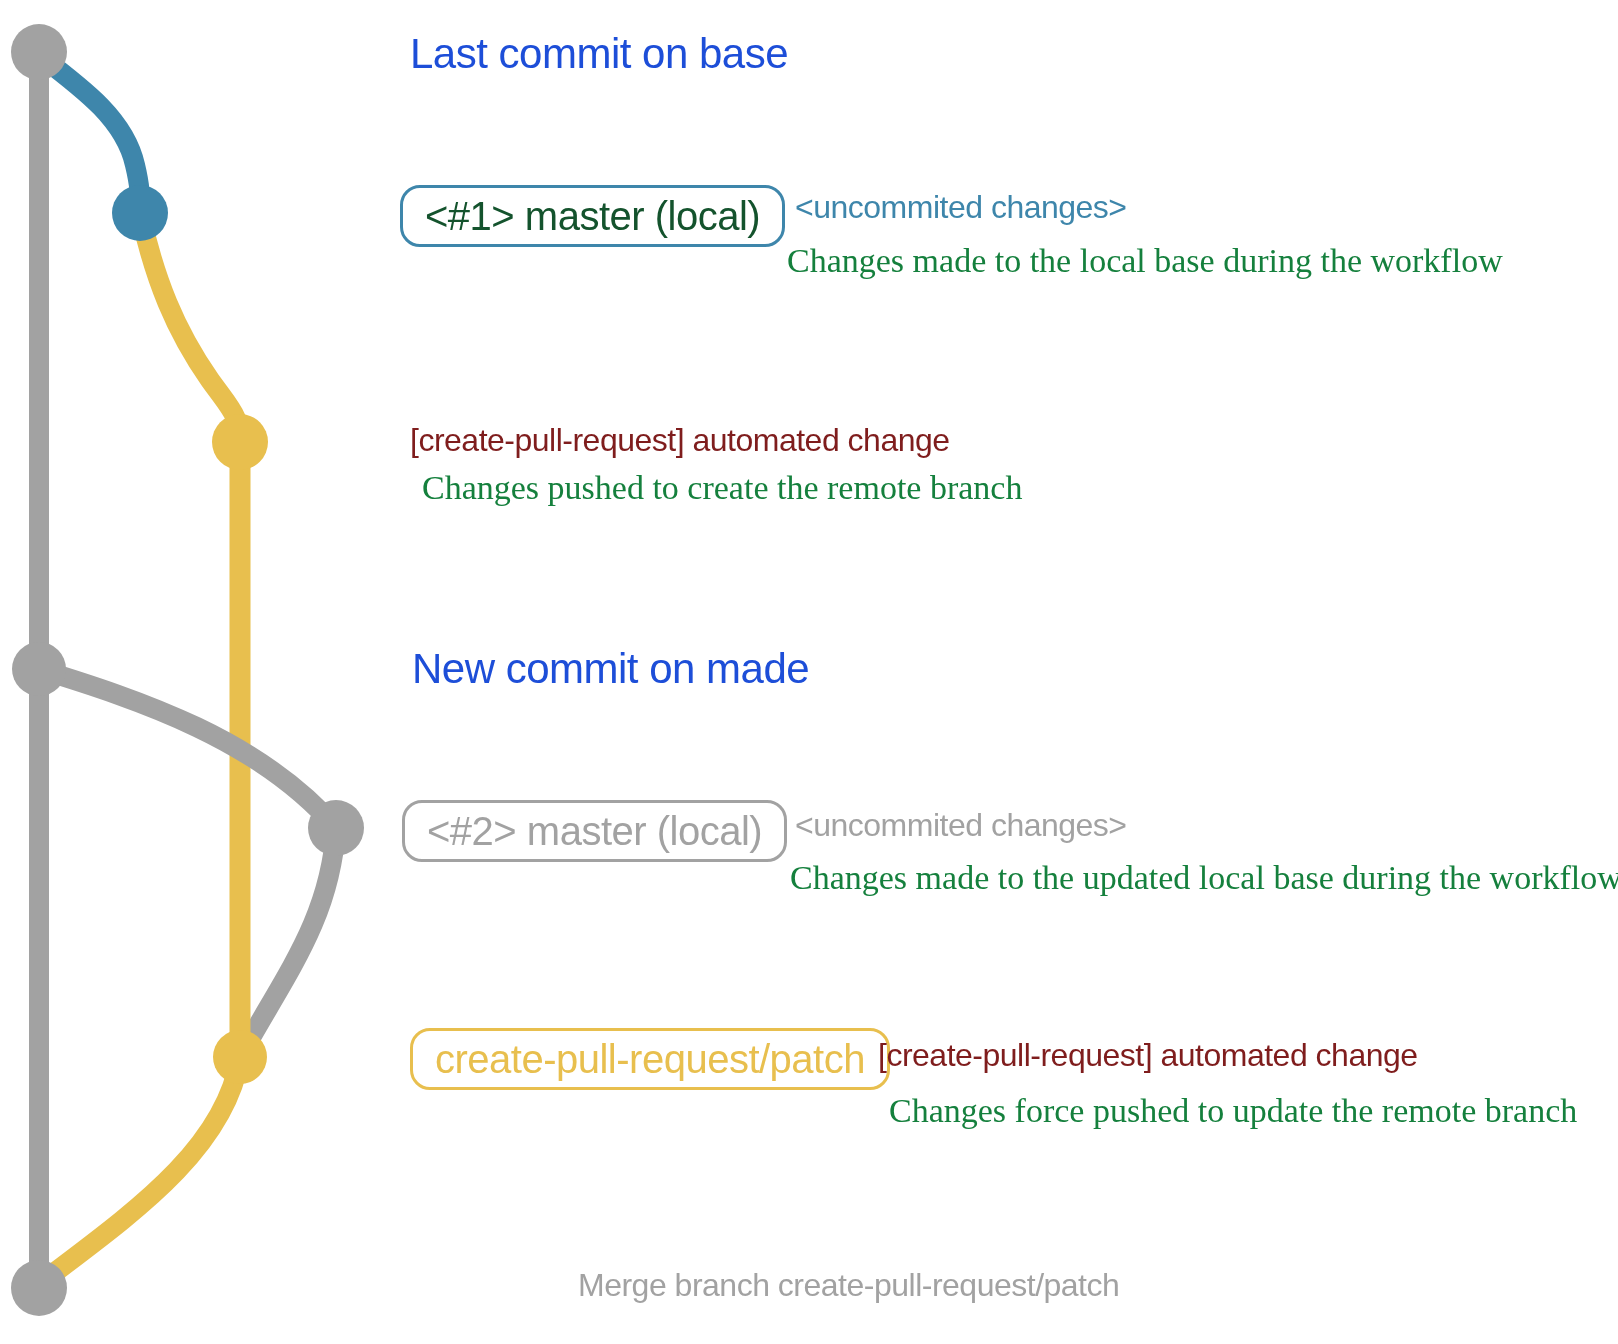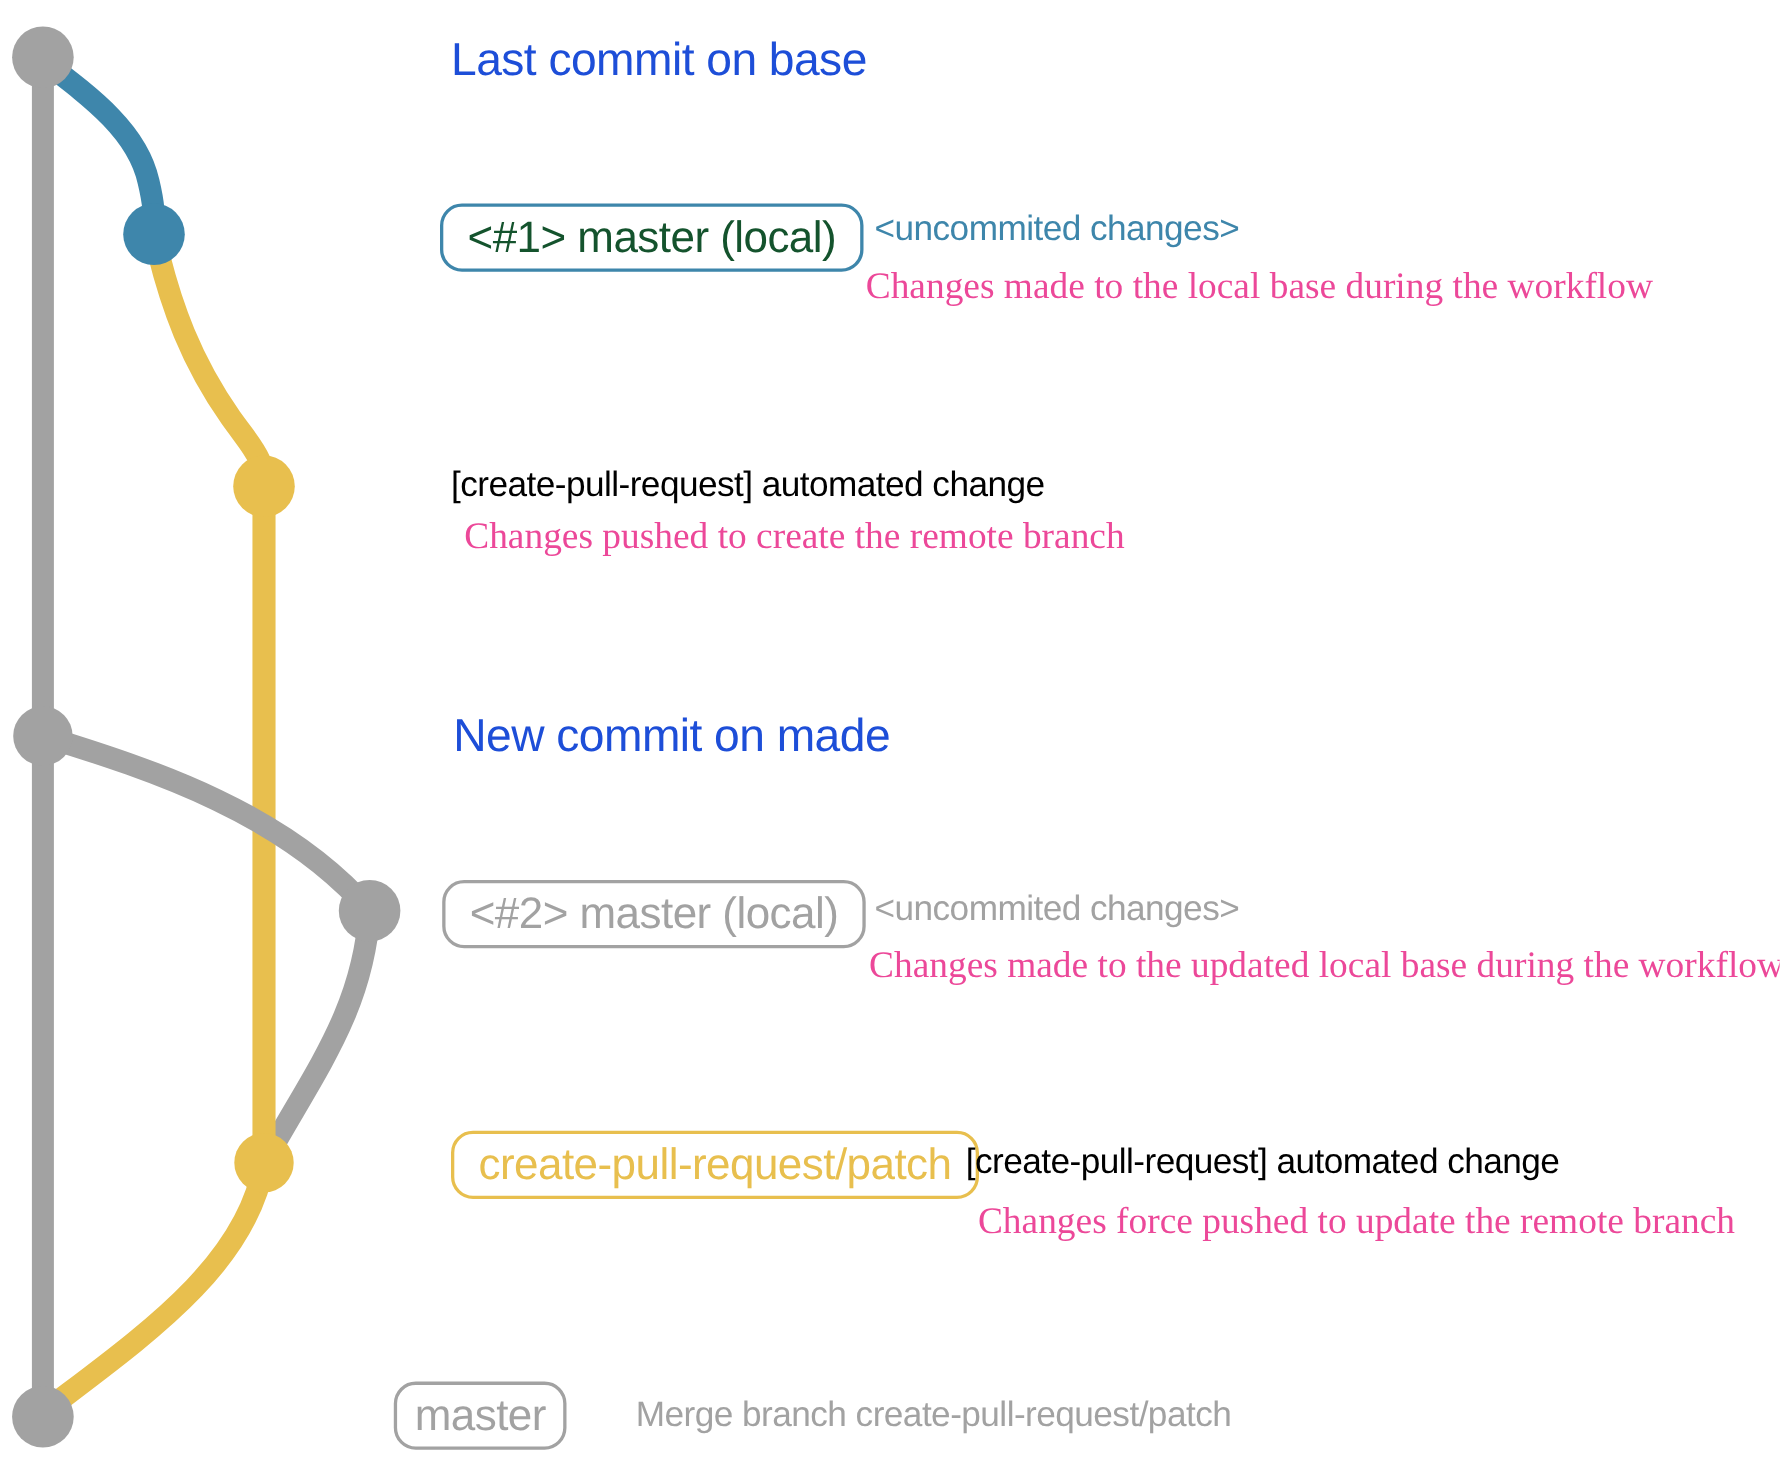--- a/index.html
+++ b/index.html
@@ -11,23 +11,23 @@
     overflow: hidden;
     font-family: "Liberation Sans", sans-serif;
   }
   .abs { position: absolute; line-height: 1; white-space: nowrap; }
   .sans { font-family: "Liberation Sans", sans-serif; letter-spacing: -0.5px; }
   .serif { font-family: "Liberation Serif", serif; letter-spacing: 0; }
 
   .title    { font-size: 42px; color: #1d4ed8; }
   .msg      { font-size: 32px; }
   .msg-blue   { color: #3e86ab; }
-  .msg-yellow { color: #000000; }
+  .msg-yellow { color: #7f1d1d; }
   .msg-gray   { color: #a2a2a2; }
-  .note     { font-size: 34px; color: #ec4899; }
+  .note     { font-size: 34px; color: #15803d; }
 
   .badge {
     display: inline-block;
     font-size: 40px;
     line-height: 1;
     padding: 8px 22px;
     border-width: 3px;
     border-style: solid;
     border-radius: 20px;
     background: #ffffff;
@@ -85,18 +85,15 @@
   </div>
   <div class="abs sans msg msg-gray" style="left:795px; top:809px;">&lt;uncommited changes&gt;</div>
   <div class="abs serif note" style="left:790px; top:861px;">Changes made to the updated local base during the workflow</div>
 
   <div class="abs" style="left:410px; top:1028px;text-align:center;">
     <span class="badge badge-yellow sans">create-pull-request/patch</span>
   </div>
   <div class="abs sans msg msg-yellow" style="left:878px; top:1039px;">[create-pull-request] automated change</div>
   <div class="abs serif note" style="left:889px; top:1094px;">Changes force pushed to update the remote branch</div>
 
-  <div class="abs" style="left:358px; top:1256px;">
-    <span class="badge badge-gray badge-tight sans">master</span>
-  </div>
   <div class="abs sans msg msg-gray" style="left:578px; top:1269px;">Merge branch create-pull-request/patch</div>
 
 </div>
 
 </body></html>

